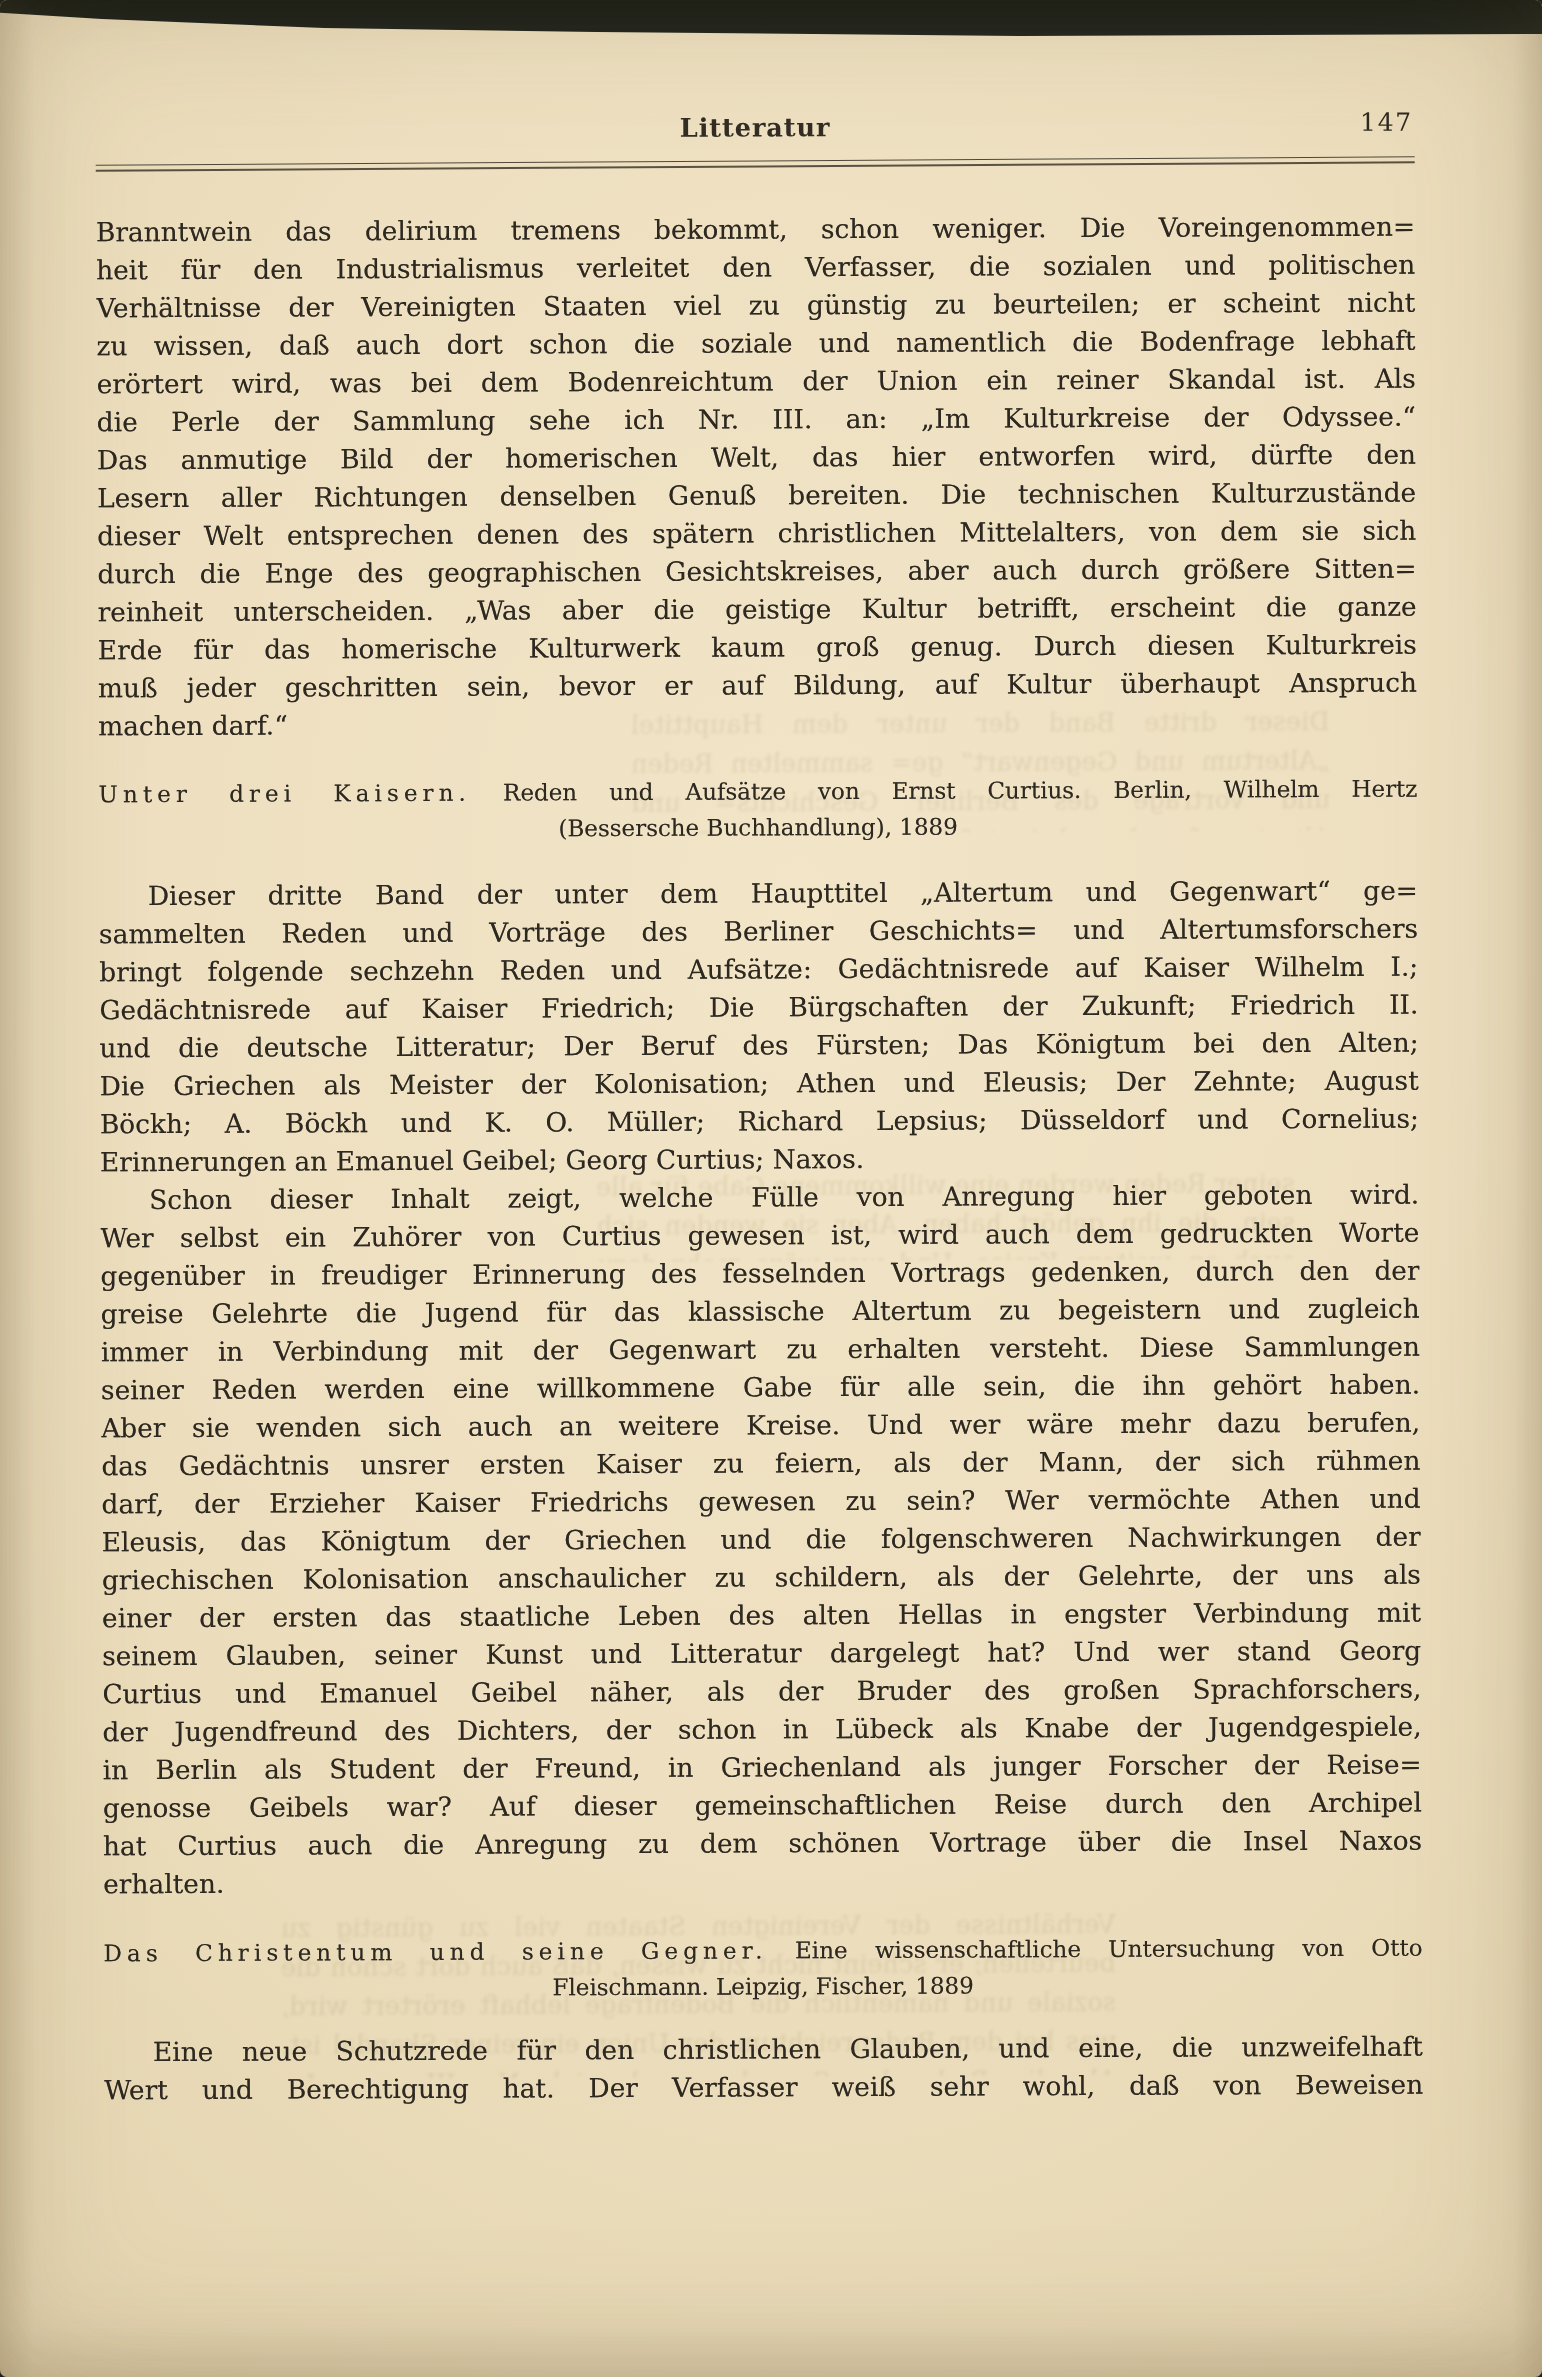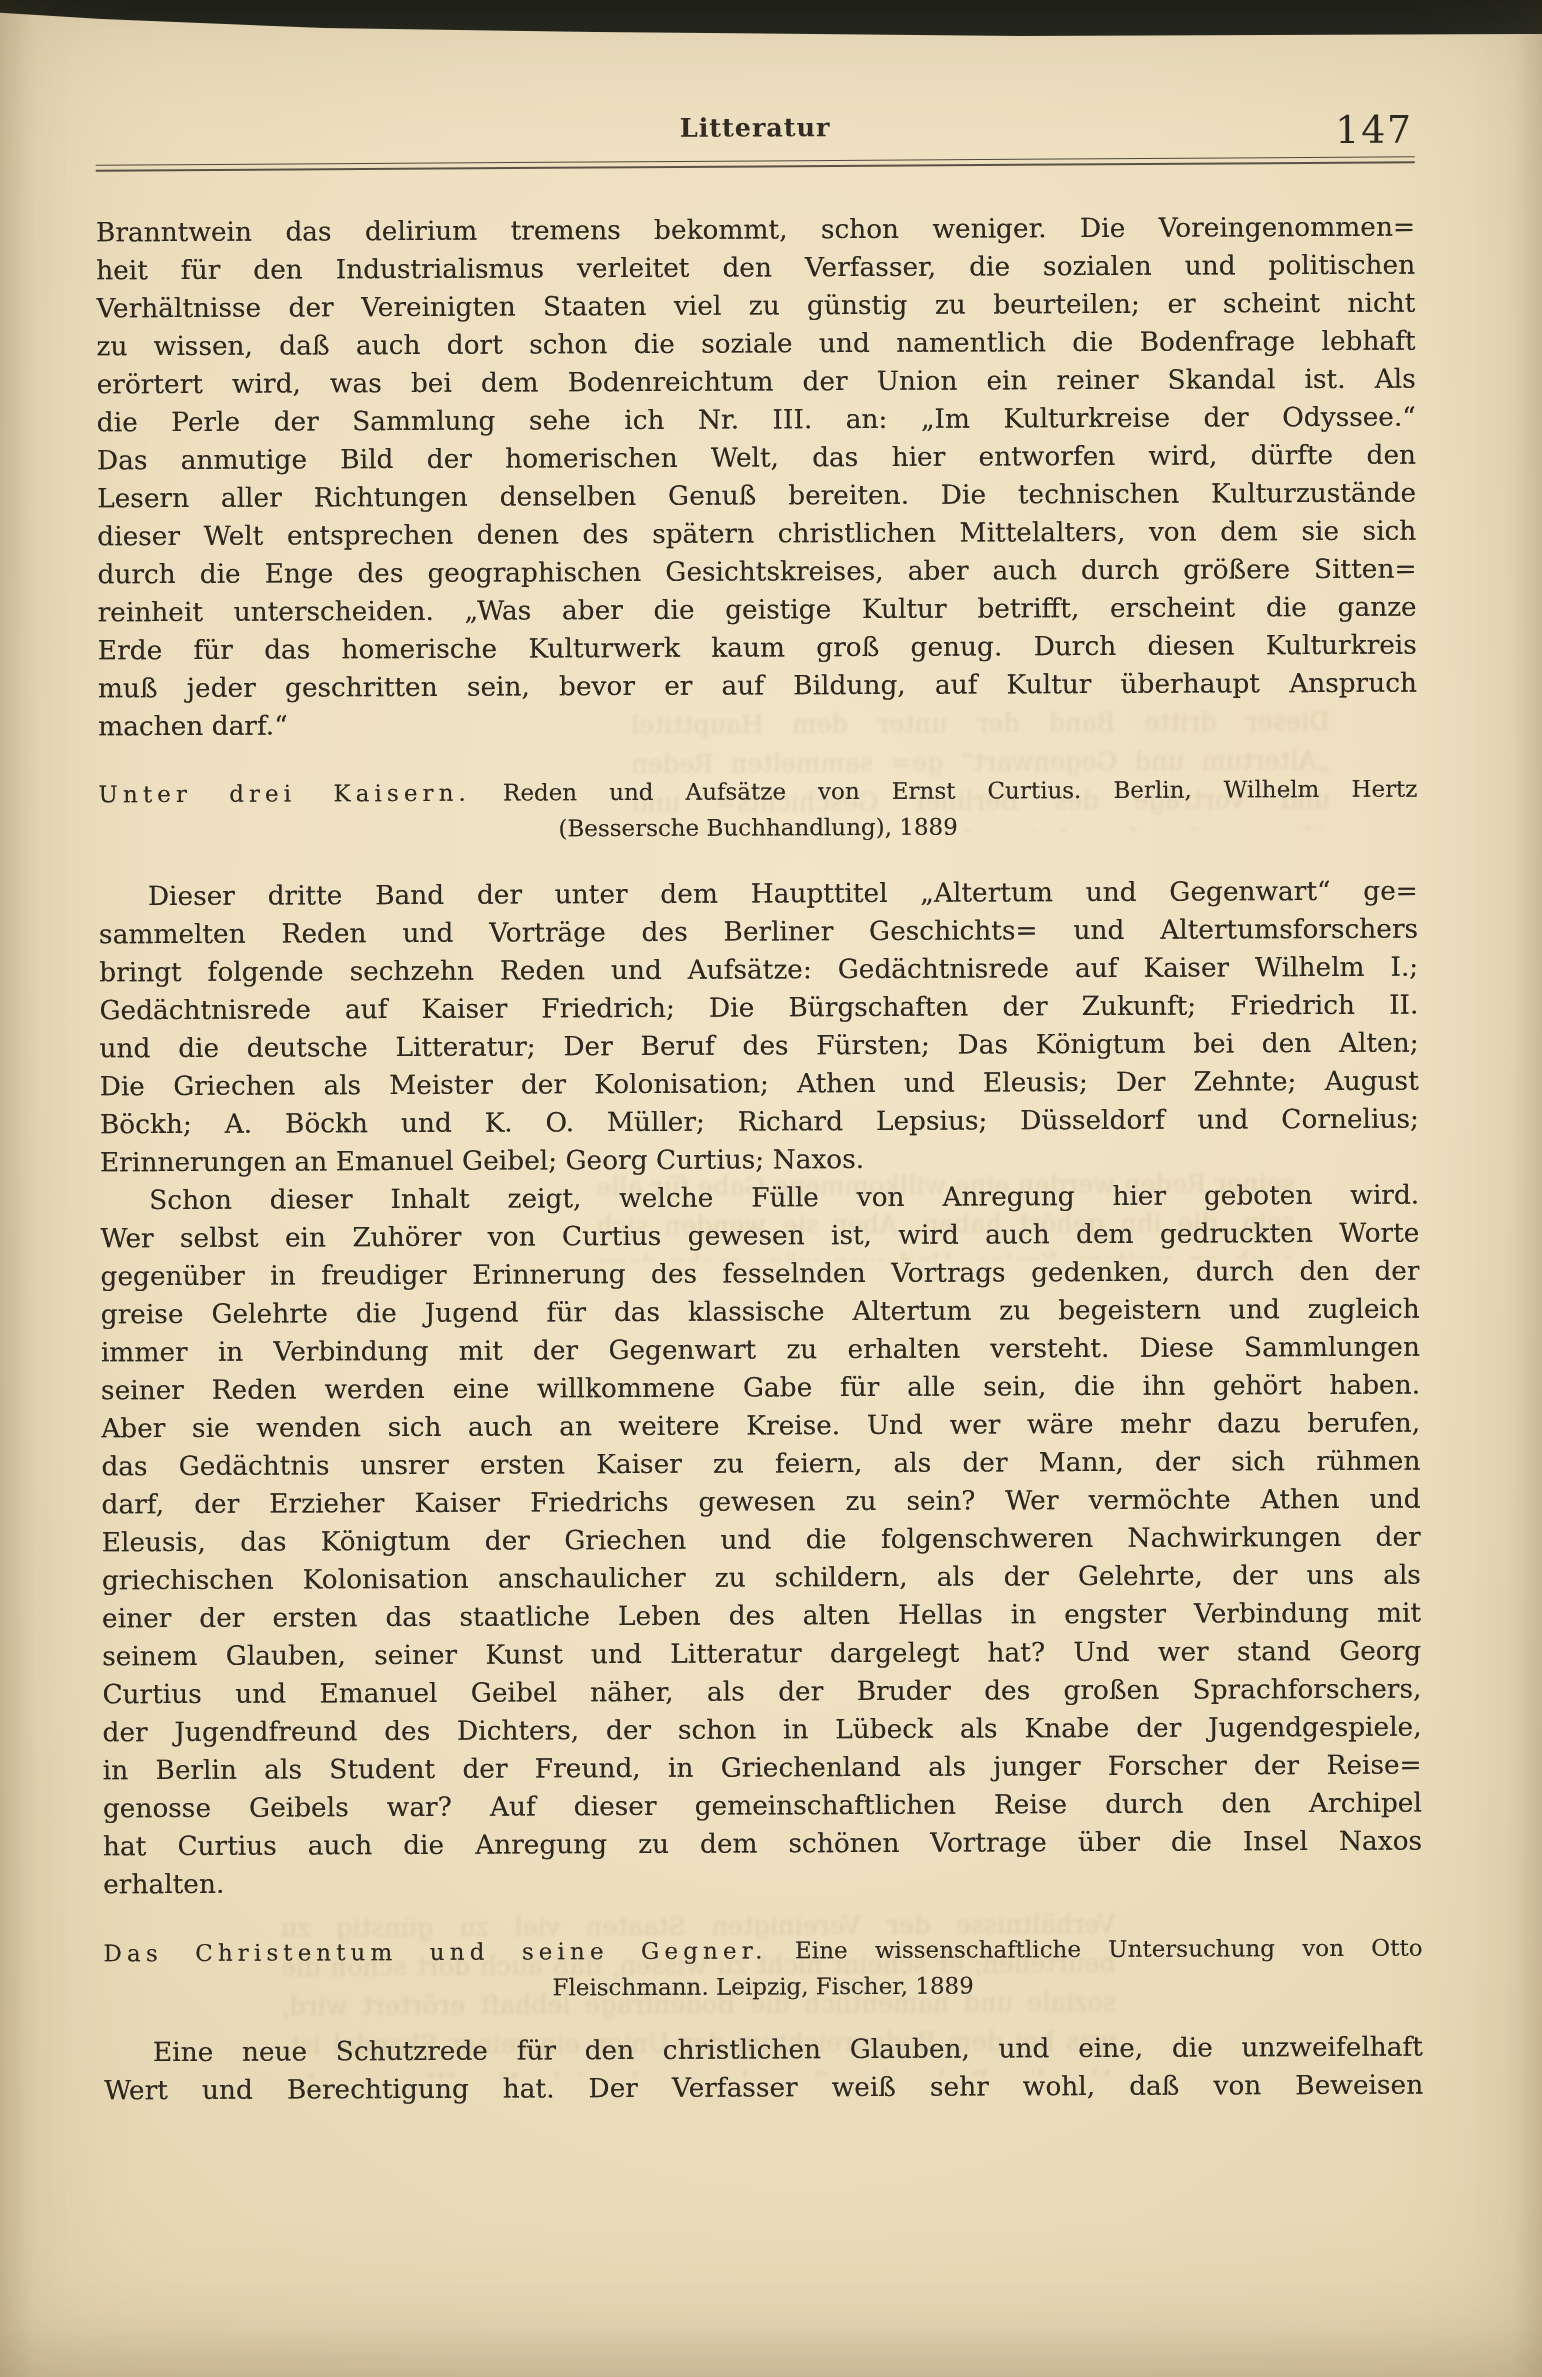--- a/index.html
+++ b/index.html
@@ -11,40 +11,41 @@
   }
   .page {
     position: relative;
     width: 1542px; height: 2377px;
     background:
       linear-gradient(90deg, rgba(118,94,58,.16), rgba(118,94,58,0) 34px),
       linear-gradient(270deg, rgba(118,94,58,.14), rgba(118,94,58,0) 29px),
       linear-gradient(0deg, rgba(118,94,58,.10), rgba(118,94,58,0) 51px),
       radial-gradient(ellipse 1193px 1704px at 52% 38%, #f2e5c8 0%, #eddfbf 55%, #e6d6b2 100%);
     overflow: hidden;
+    border-radius: 7px;
   }
   .scan-edge {
     position: absolute; left: 0; top: 0; width: 1542px; height: 48px;
     background: linear-gradient(180deg, #191c15 0%, #23261e 70%, #3c3d2c 100%);
     clip-path: polygon(0 0, 1542px 0, 1542px 34px, 1023px 36px, 596px 32px, 324px 28px, 102px 19px, 0 12.8px);
   }
   .content {
     position: absolute; left: 95px; top: 0; width: 1319px;
     transform: rotate(-0.25deg);
     transform-origin: 767px 0;
     color: #2d2820;
   }
   .running-header { position: relative; margin-top: 112px; height: 41px; }
   .running-title {
     text-align: center; font-size: 25.6px; font-weight: 700;
     letter-spacing: 0.9px; color: #332d24;
   }
   .page-number {
     position: absolute; right: 1.7px; top: -1.7px;
-    font-size: 38px; font-weight: 400; color: #2f2a21; letter-spacing: 1.7px;
+    font-size: 25px; font-weight: 400; color: #2f2a21; letter-spacing: 1.7px;
   }
   .rule {
     margin-top: 6.8px; height: 4.3px;
     border-top: 1.7px solid rgba(52,46,35,.85);
     border-bottom: 2.6px solid rgba(52,46,35,.8);
     transform: rotate(-0.12deg);
   }
   .paragraph { margin: 0; }
   .paragraph.first { margin-top: 43px; }
   .line {

